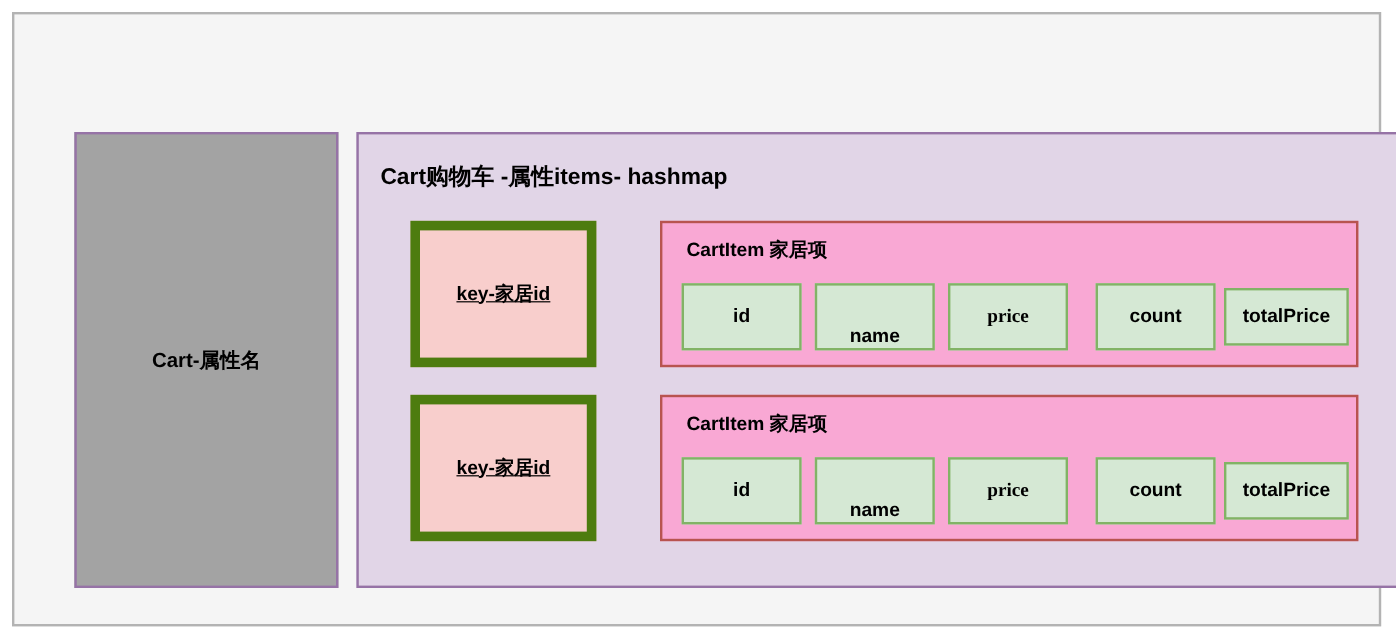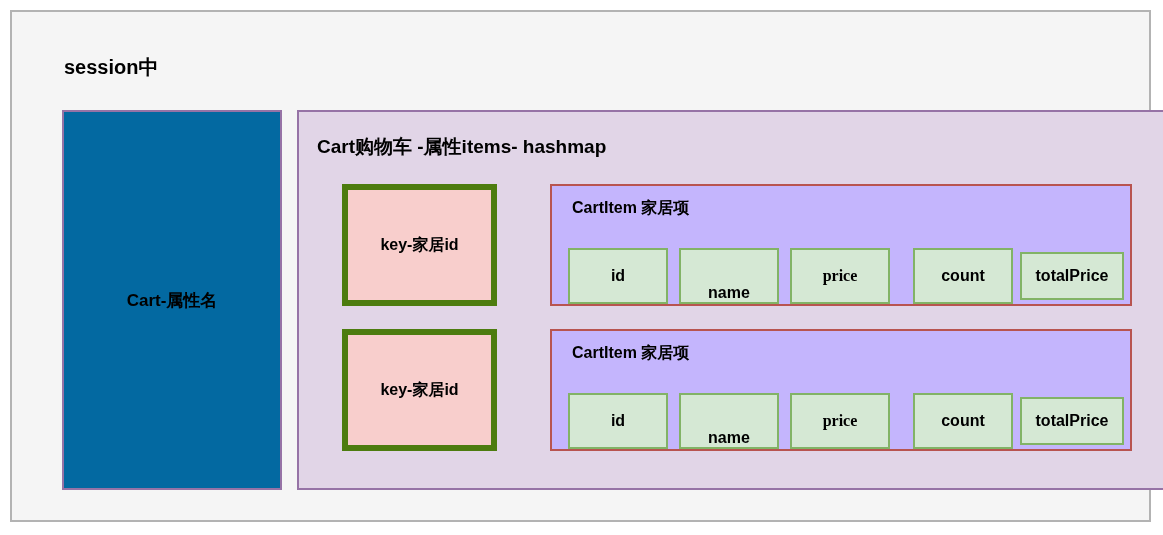--- a/index.html
+++ b/index.html
@@ -38,21 +38,21 @@
   }
 
   
   #cart-attr-box {
     position: absolute;
     left: 50px;
     top: 98px;
     width: 220px;
     height: 380px;
     box-sizing: border-box;
-    background: #0369a1;
+    background: #a3a3a3;
     border: 2px solid #9673a6;
     display: flex;
     align-items: center;
     justify-content: center;
   }
   #cart-attr-box .box-label {
     font-size: 17px;
     font-weight: bold;
     color: #000000;
     white-space: nowrap;
@@ -90,56 +90,57 @@
   .entry-row.row-1 { top: 217px; }
 
   .key-box {
     position: absolute;
     left: 0px;
     top: 0px;
     width: 155px;
     height: 122px;
     box-sizing: border-box;
     background: #f8cecc;
-    border: 6px solid #4d7c0f;
+    border: 8px solid #4d7c0f;
     display: flex;
     align-items: center;
     justify-content: center;
+    text-decoration: underline;
   }
   .key-box .box-label {
     font-size: 16px;
     font-weight: bold;
     color: #000000;
     white-space: nowrap;
   }
 
   .cartitem-box {
     position: absolute;
     left: 208px;
     top: 0px;
     width: 582px;
     height: 122px;
     box-sizing: border-box;
-    background: #c4b5fd;
+    background: #f9a8d4;
     border: 2px solid #b85450;
   }
   .cartitem-title {
     position: absolute;
     left: 20px;
     top: 12px;
     font-size: 16px;
     font-weight: bold;
     color: #000000;
     white-space: nowrap;
   }
 
   .field-row {
     position: absolute;
     left: 16px;
-    top: 62px;
+    top: 50px;
     width: 550px;
     height: 56px;
   }
   .field-box {
     position: absolute;
     top: 0px;
     height: 56px;
     box-sizing: border-box;
     background: #d5e8d4;
     border: 2px solid #82b366;
@@ -157,21 +158,20 @@
   .field-box.f1 { left: 111px; width: 100px; align-items: flex-end; }
   .field-box.f2 { left: 222px; width: 100px; font-family: Liberation Serif, serif; }
   .field-box.f3 { left: 333px; width: 100px; margin-left: 12px; }
   .field-box.f4 { left: 441px; width: 104px; top: 4px; height: 48px; margin-left: 11px; }
 </style>
 </head>
 <body>
 
 <div id="session-frame">
 
-  <div id="session-title">session中</div>
 
   <div id="cart-attr-box">
     <span class="box-label">Cart-属性名</span>
   </div>
 
   <div id="cart-hashmap-box">
 
     <div id="cart-hashmap-title">Cart购物车 -属性items- hashmap</div>
 
     <div class="entry-row row-0">

